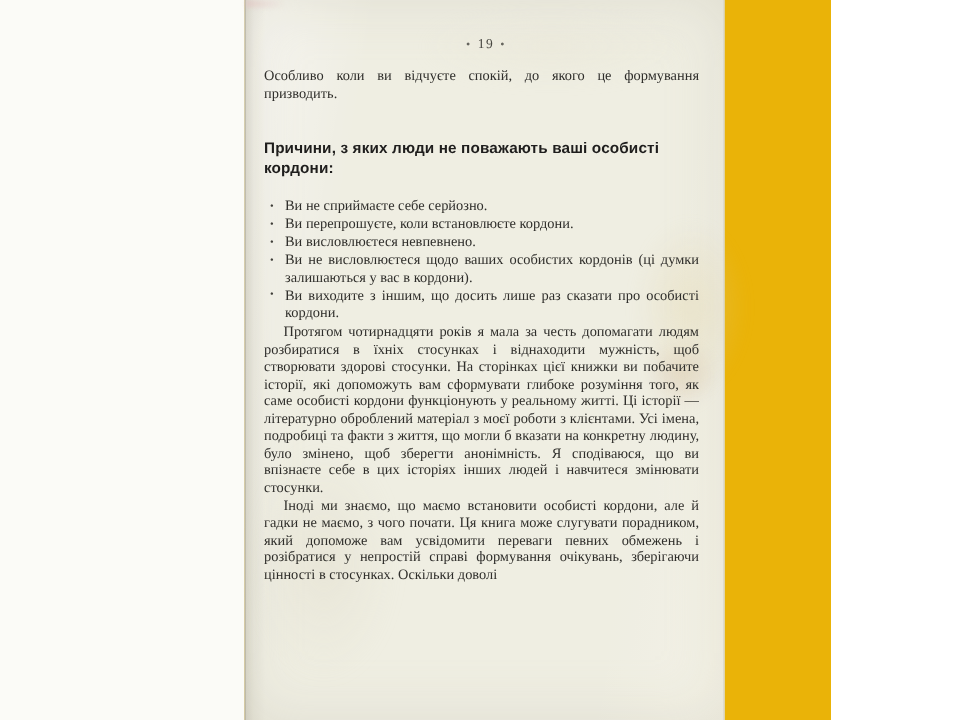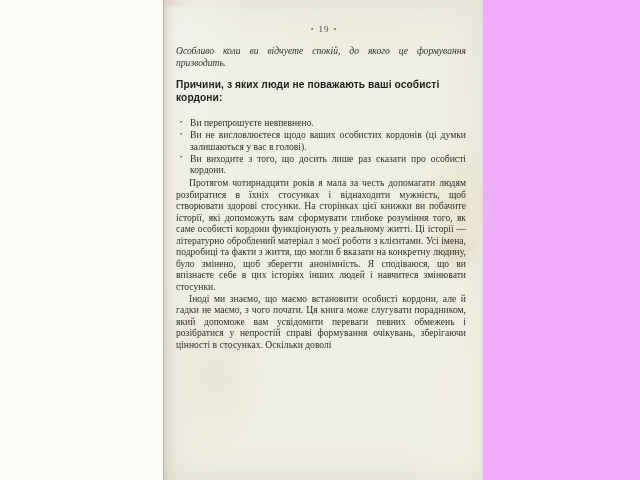--- a/index.html
+++ b/index.html
@@ -10,23 +10,23 @@
     width: 640px;
     height: 480px;
     overflow: hidden;
     background: #ffffff;
     font-family: "Liberation Serif", serif;
   }
 
   
   #scan-canvas {
     position: relative;
-    width: 640px;
-    height: 480px;
-    background: #f0abfc;
+    width: 554px;
+    height: 480px;
+    background: #eab308;
   }
 
   
   #left-gutter {
     position: absolute;
     left: 0;
     top: 0;
     width: 163px;
     height: 480px;
     background: #fbfbf7;
@@ -143,30 +143,29 @@
     line-height: 11.55px;
     color: #23231f;
     text-align: justify;
     text-justify: inter-word;
     margin: 0;
     -webkit-font-smoothing: antialiased;
   }
 
   #intro-paragraph {
     margin-top: 11px;
-    font-style: italic;
   }
 
   #section-heading {
     font-family: "Liberation Sans", sans-serif;
     font-weight: bold;
     font-size: 10.2px;
     line-height: 12.6px;
     color: #111110;
-    margin-top: 11px;
+    margin-top: 26px;
     letter-spacing: 0.1px;
   }
 
   #reasons-list {
     list-style: none;
     margin: 0;
     padding: 0;
     margin-top: 13px;
   }
   #reasons-list li {
@@ -228,23 +227,25 @@
 
     <div id="folio">
       <span class="dot">•</span><span id="folio-number">19</span><span class="dot">•</span>
     </div>
 
     <p class="para" id="intro-paragraph">Особливо коли ви відчуєте спокій, до якого це формування призводить.</p>
 
     <h2 id="section-heading">Причини, з яких люди не поважають ваші особисті кордони:</h2>
 
     <ul id="reasons-list">
-      <li>Ви перепрошуєте невпевнено.</li>
-      <li>Ви не висловлюєтеся щодо ваших особистих кордонів (ці думки залишаються у вас в голові).</li>
-      <li>Ви виходите з того, що досить лише раз сказати про особисті кордони.</li>
+      <li>Ви не сприймаєте себе серйозно.</li>
+      <li>Ви перепрошуєте, коли встановлюєте кордони.</li>
+      <li>Ви висловлюєтеся невпевнено.</li>
+      <li>Ви не висловлюєтеся щодо ваших особистих кордонів (ці думки залишаються у вас в кордони).</li>
+      <li>Ви виходите з іншим, що досить лише раз сказати про особисті кордони.</li>
     </ul>
 
     <div id="body-paragraphs">
       <p class="para">Протягом чотирнадцяти років я мала за честь допомагати людям розбиратися в їхніх стосунках і віднаходити мужність, щоб створювати здорові стосунки. На сторінках цієї книжки ви побачите історії, які допоможуть вам сформувати глибоке розуміння того, як саме особисті кордони функціонують у реальному житті. Ці історії — літературно оброблений матеріал з моєї роботи з клієнтами. Усі імена, подробиці та факти з життя, що могли б вказати на конкретну людину, було змінено, щоб зберегти анонімність. Я сподіваюся, що ви впізнаєте себе в цих історіях інших людей і навчитеся змінювати стосунки.</p>
       <p class="para">Іноді ми знаємо, що маємо встановити особисті кордони, але й гадки не маємо, з чого почати. Ця книга може слугувати порадником, який допоможе вам усвідомити переваги певних обмежень і розібратися у непростій справі формування очікувань, зберігаючи цінності в стосунках. Оскільки доволі</p>
     </div>
 
   </div>
 
   <div id="scan-overlay"></div>

